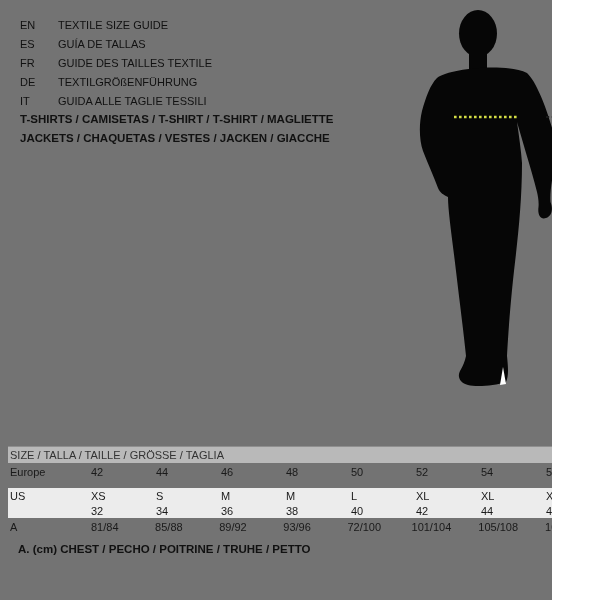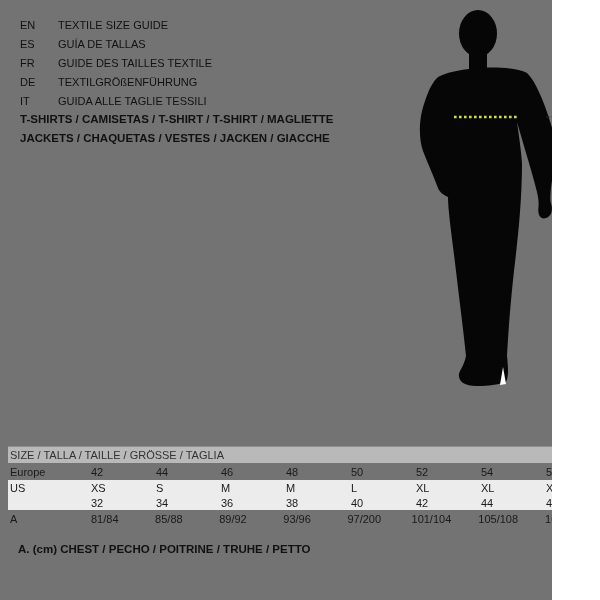--- a/index.html
+++ b/index.html
@@ -32,21 +32,21 @@
   .table-title{position:absolute;left:18px;top:417px;font-size:11.5px;font-weight:700;line-height:14px;}
   .size-table{position:absolute;left:8px;top:446px;width:576px;font-size:11px;}
   .thead{
     height:16px;line-height:16px;background:var(--table-header-bg);
     border-top:1px solid #8f8f8f;color:#333;padding-left:2px;
   }
   .trow{display:grid;grid-template-columns:56px repeat(8,1fr);align-items:center;gap:27px;}
   .trow .cell{text-align:left;color:#1a1a1a;}
   .trow .rlabel{text-align:left;padding-left:2px;color:#1a1a1a;}
   .row-europe{height:17px;}
-  .row-us{height:15px;background:var(--row-alt-bg);}
+  .row-us{height:15px;background:var(--row-alt-bg);margin-top:8px;}
   .row-num{height:15px;background:var(--row-alt-bg);}
   .row-a{height:18px;}
   .footnote{position:absolute;left:18px;top:543px;font-size:11.5px;font-weight:700;}
 </style>
 </head>
 <body>
 
 <div class="page">
 
   <div class="lang-block">
@@ -151,21 +151,21 @@
       <div class="cell">44</div>
       <div class="cell">46</div>
     </div>
 
     <div class="trow row-a">
       <div class="rlabel">A</div>
       <div class="cell">81/84</div>
       <div class="cell">85/88</div>
       <div class="cell">89/92</div>
       <div class="cell">93/96</div>
-      <div class="cell">97/200</div>
+      <div class="cell">72/100</div>
       <div class="cell">101/104</div>
       <div class="cell">105/108</div>
       <div class="cell">109/112</div>
     </div>
   </div>
 
   <div class="footnote">A. (cm) CHEST / PECHO / POITRINE / TRUHE / PETTO</div>
 
 </div>
 

